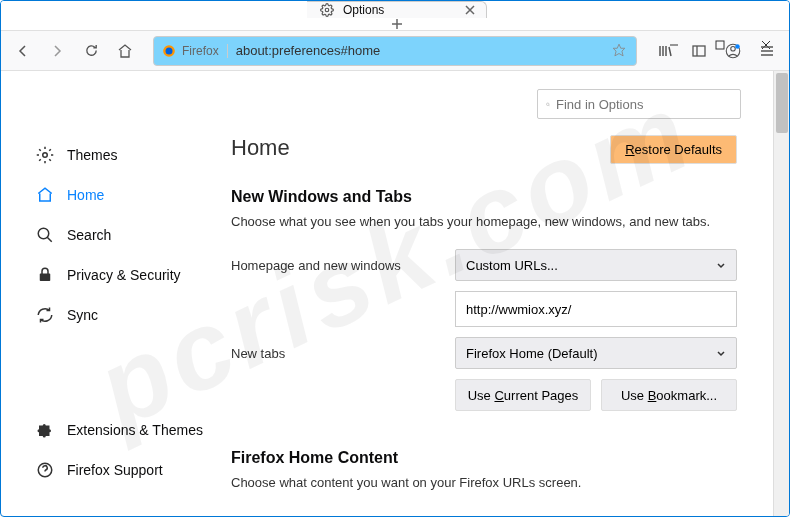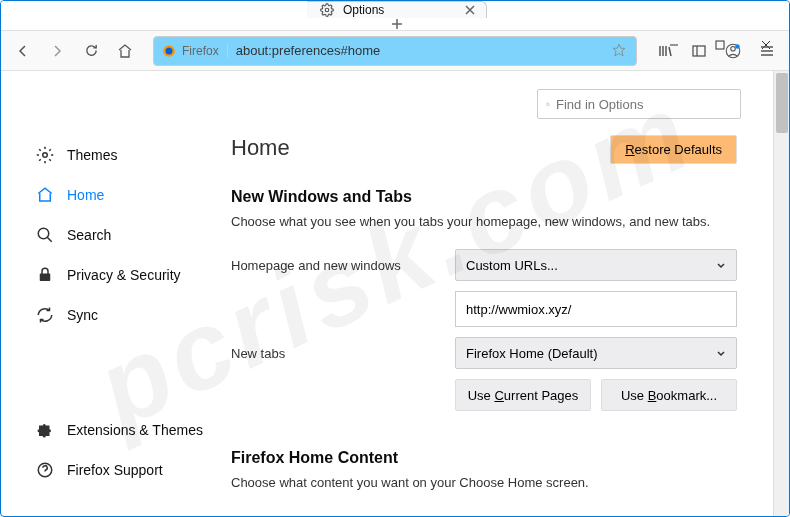--- a/index.html
+++ b/index.html
@@ -277,21 +277,21 @@
         <div class="form-row">
           <div class="form-label"></div>
           <div class="form-control btn-row">
             <button class="btn">Use <span class="ul">C</span>urrent Pages</button>
             <button class="btn">Use <span class="ul">B</span>ookmark...</button>
           </div>
         </div>
 
         <div style="height:28px"></div>
         <div class="section-title">Firefox Home Content</div>
-        <div class="section-desc">Choose what content you want on your Choose Home screen.</div>
+        <div class="section-desc">Choose what content you want on your Firefox URLs screen.</div>
       </div>
     </div>
   </div>
   <div class="scrollbar-track">
     <div class="scrollbar-thumb"></div>
   </div>
 </div>
 
 <div class="watermark">pcrisk.com</div>
 

